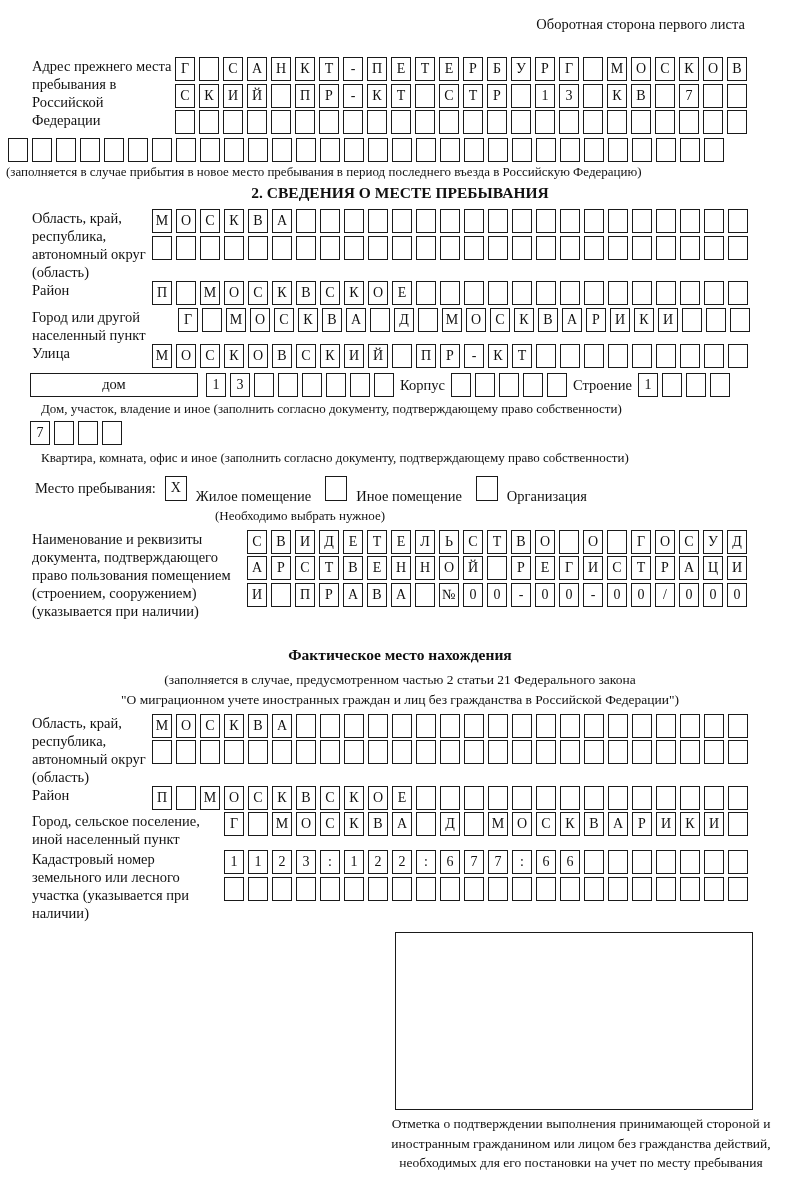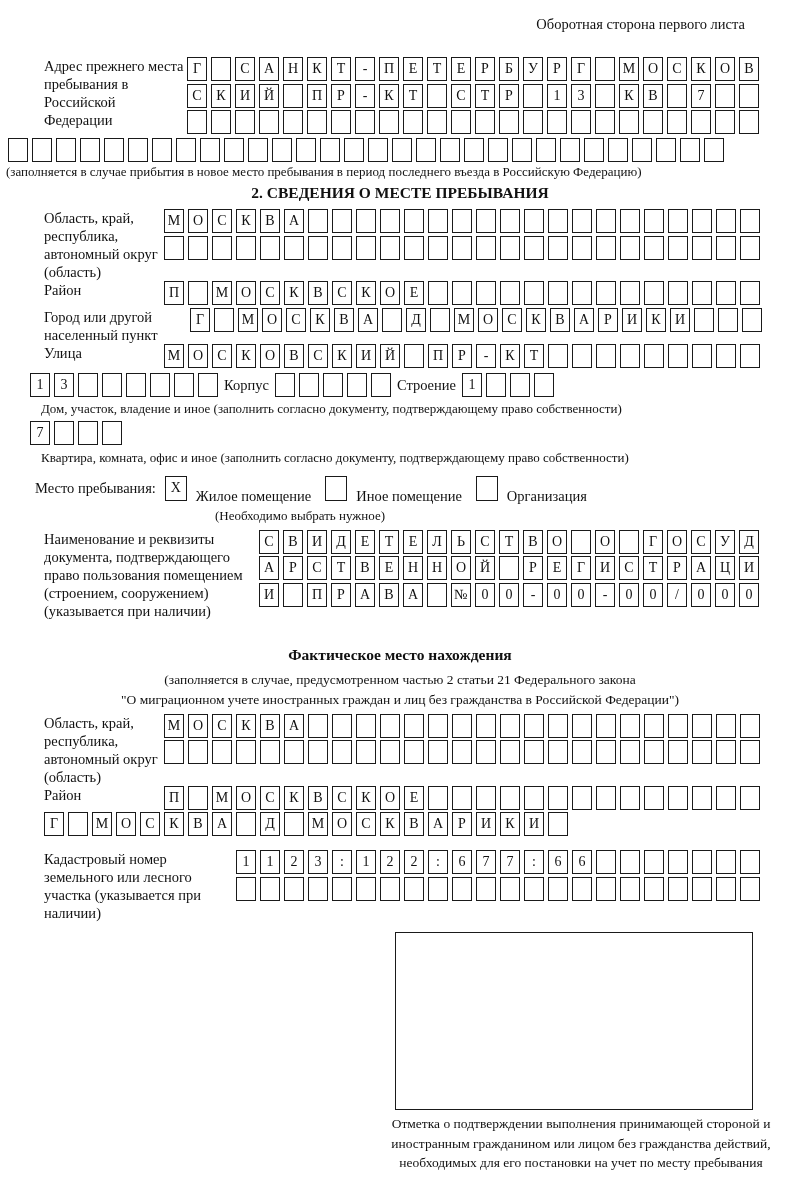--- a/index.html
+++ b/index.html
@@ -3,21 +3,21 @@
 <meta charset="utf-8">
 <style>
   html,body{margin:0;padding:0;background:#fff;}
   body{
     width:800px;height:1180px;overflow:hidden;position:relative;
     font-family:"Liberation Serif","DejaVu Serif",serif;color:#111;
   }
   .header-note{
     text-align:right;padding:16px 55px 0 0;font-size:14.5px;margin-bottom:24px;
   }
-  .frow{display:flex;align-items:flex-start;padding-left:44px;}
+  .frow{display:flex;align-items:flex-start;padding-left:32px;}
   .flabel{font-size:14.5px;line-height:18px;flex:none;}
   .w143{width:143px;} .w120{width:120px;} .w146{width:146px;} .w192{width:192px;} .w215{width:215px;}
   .cellcol{display:flex;flex-direction:column;}
   .cellrow{display:flex;margin-bottom:2.6px;}
   .cell{
     width:18px;height:22px;border:1.6px solid #1a1a1a;margin-right:4px;flex:none;
     display:flex;align-items:center;justify-content:center;
     font-size:14px;line-height:1;background:#fff;
   }
   .fullrow{padding-left:8px;margin-top:1px;}
@@ -313,20 +313,21 @@
       <span class="cell"></span>
       <span class="cell"></span>
       <span class="cell"></span>
       <span class="cell"></span>
       <span class="cell"></span>
       <span class="cell"></span>
     </div>
 </div>
 
 <div class="frow" style="padding-left:30px;margin-top:2px;">
+  <div class="housebox" style="width:166px;">дом</div>
   <div class="cellrow">
       <span class="cell">1</span>
       <span class="cell">3</span>
       <span class="cell"></span>
       <span class="cell"></span>
       <span class="cell"></span>
       <span class="cell"></span>
       <span class="cell"></span>
       <span class="cell"></span>
     </div>
@@ -533,20 +534,21 @@
       <span class="cell"></span>
       <span class="cell"></span>
       <span class="cell"></span>
       <span class="cell"></span>
       <span class="cell"></span>
       <span class="cell"></span>
     </div>
 </div>
 
 <div class="frow" style="min-height:38px;">
+  <div class="flabel w192">Город, сельское поселение, иной населенный пункт</div>
   <div class="cellrow">
       <span class="cell">Г</span>
       <span class="cell"></span>
       <span class="cell">М</span>
       <span class="cell">О</span>
       <span class="cell">С</span>
       <span class="cell">К</span>
       <span class="cell">В</span>
       <span class="cell">А</span>
       <span class="cell"></span>

